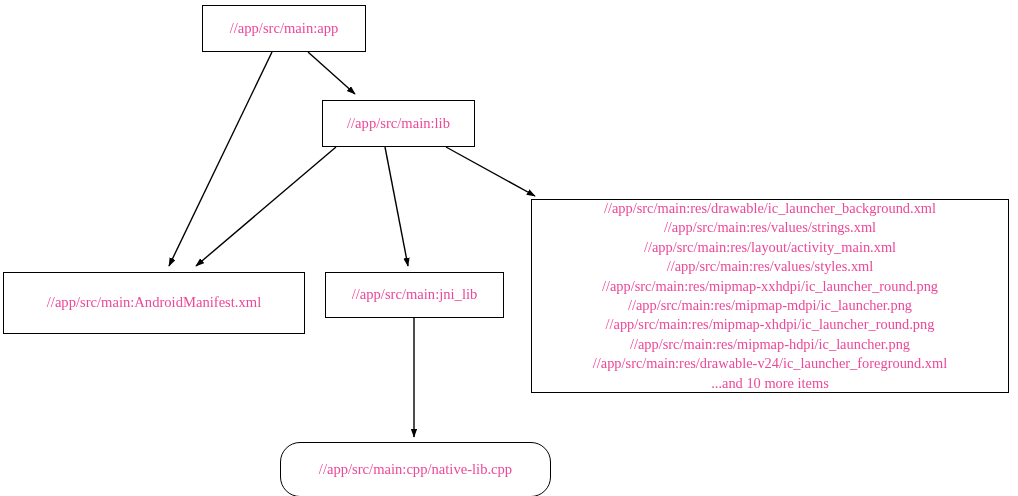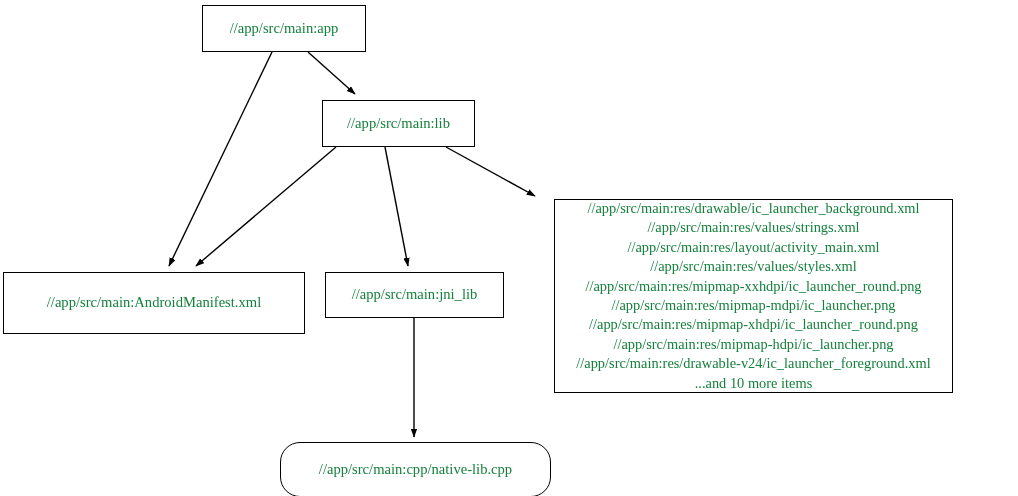--- a/index.html
+++ b/index.html
@@ -26,38 +26,38 @@
   }
   .node {
     position: absolute;
     box-sizing: border-box;
     border: 1px solid #000000;
     background: #ffffff;
     display: flex;
     align-items: center;
     justify-content: center;
     text-align: center;
-    color: #15803d;
+    color: #ec4899;
     font-family: "Liberation Serif", "DejaVu Serif", serif;
     font-size: 14.6px;
     line-height: 19.4px;
     white-space: pre;
     z-index: 2;
   }
   .node-label {
     display: block;
     white-space: pre;
     text-align: center;
   }
   
   #node-app       { left: 202px; top: 5px;   width: 164px; height: 47px; }
   #node-lib       { left: 302px; top: 100px; width: 153px; height: 47px; margin-left: 20px; }
   #node-manifest  { left: 3px;   top: 272px; width: 302px; height: 62px; }
   #node-jni       { left: 325px; top: 272px; width: 179px; height: 46px; }
-  #node-res       { left: 554px; top: 199px; width: 399px; height: 194px; font-size: 14.4px; }
+  #node-res       { left: 531px; top: 199px; width: 478px; height: 194px; font-size: 14.4px; }
   #node-cpp       { left: 280px; top: 442px; width: 271px; height: 55px; border-radius: 20px; }
 </style>
 </head>
 <body>
 
 <div id="canvas">
 
   <svg id="edges" viewBox="0 0 1018 496" width="1018" height="496" xmlns="http://www.w3.org/2000/svg">
     <defs>
       <marker id="arrow" markerWidth="10" markerHeight="10" refX="8.2" refY="3.2" orient="auto" markerUnits="userSpaceOnUse">

